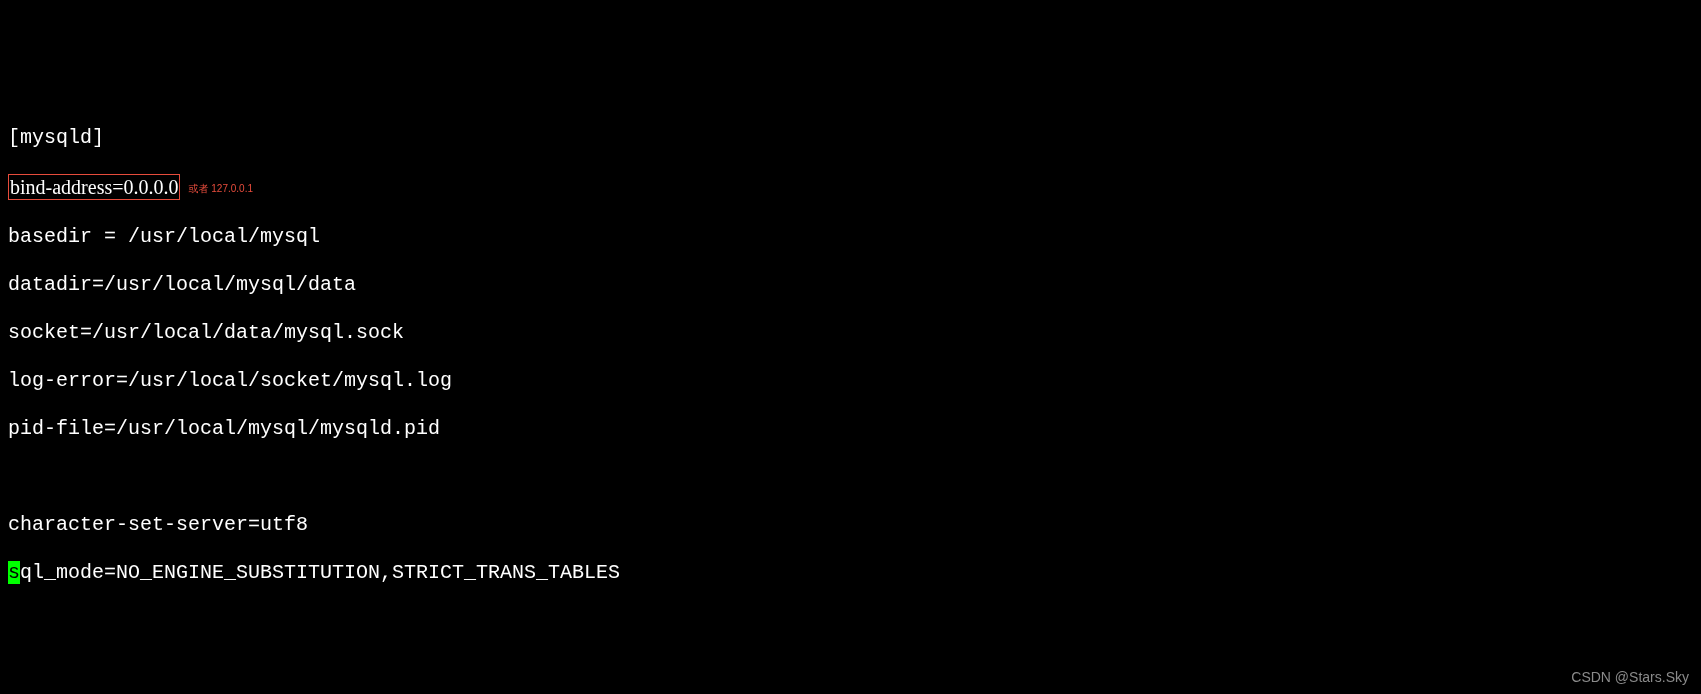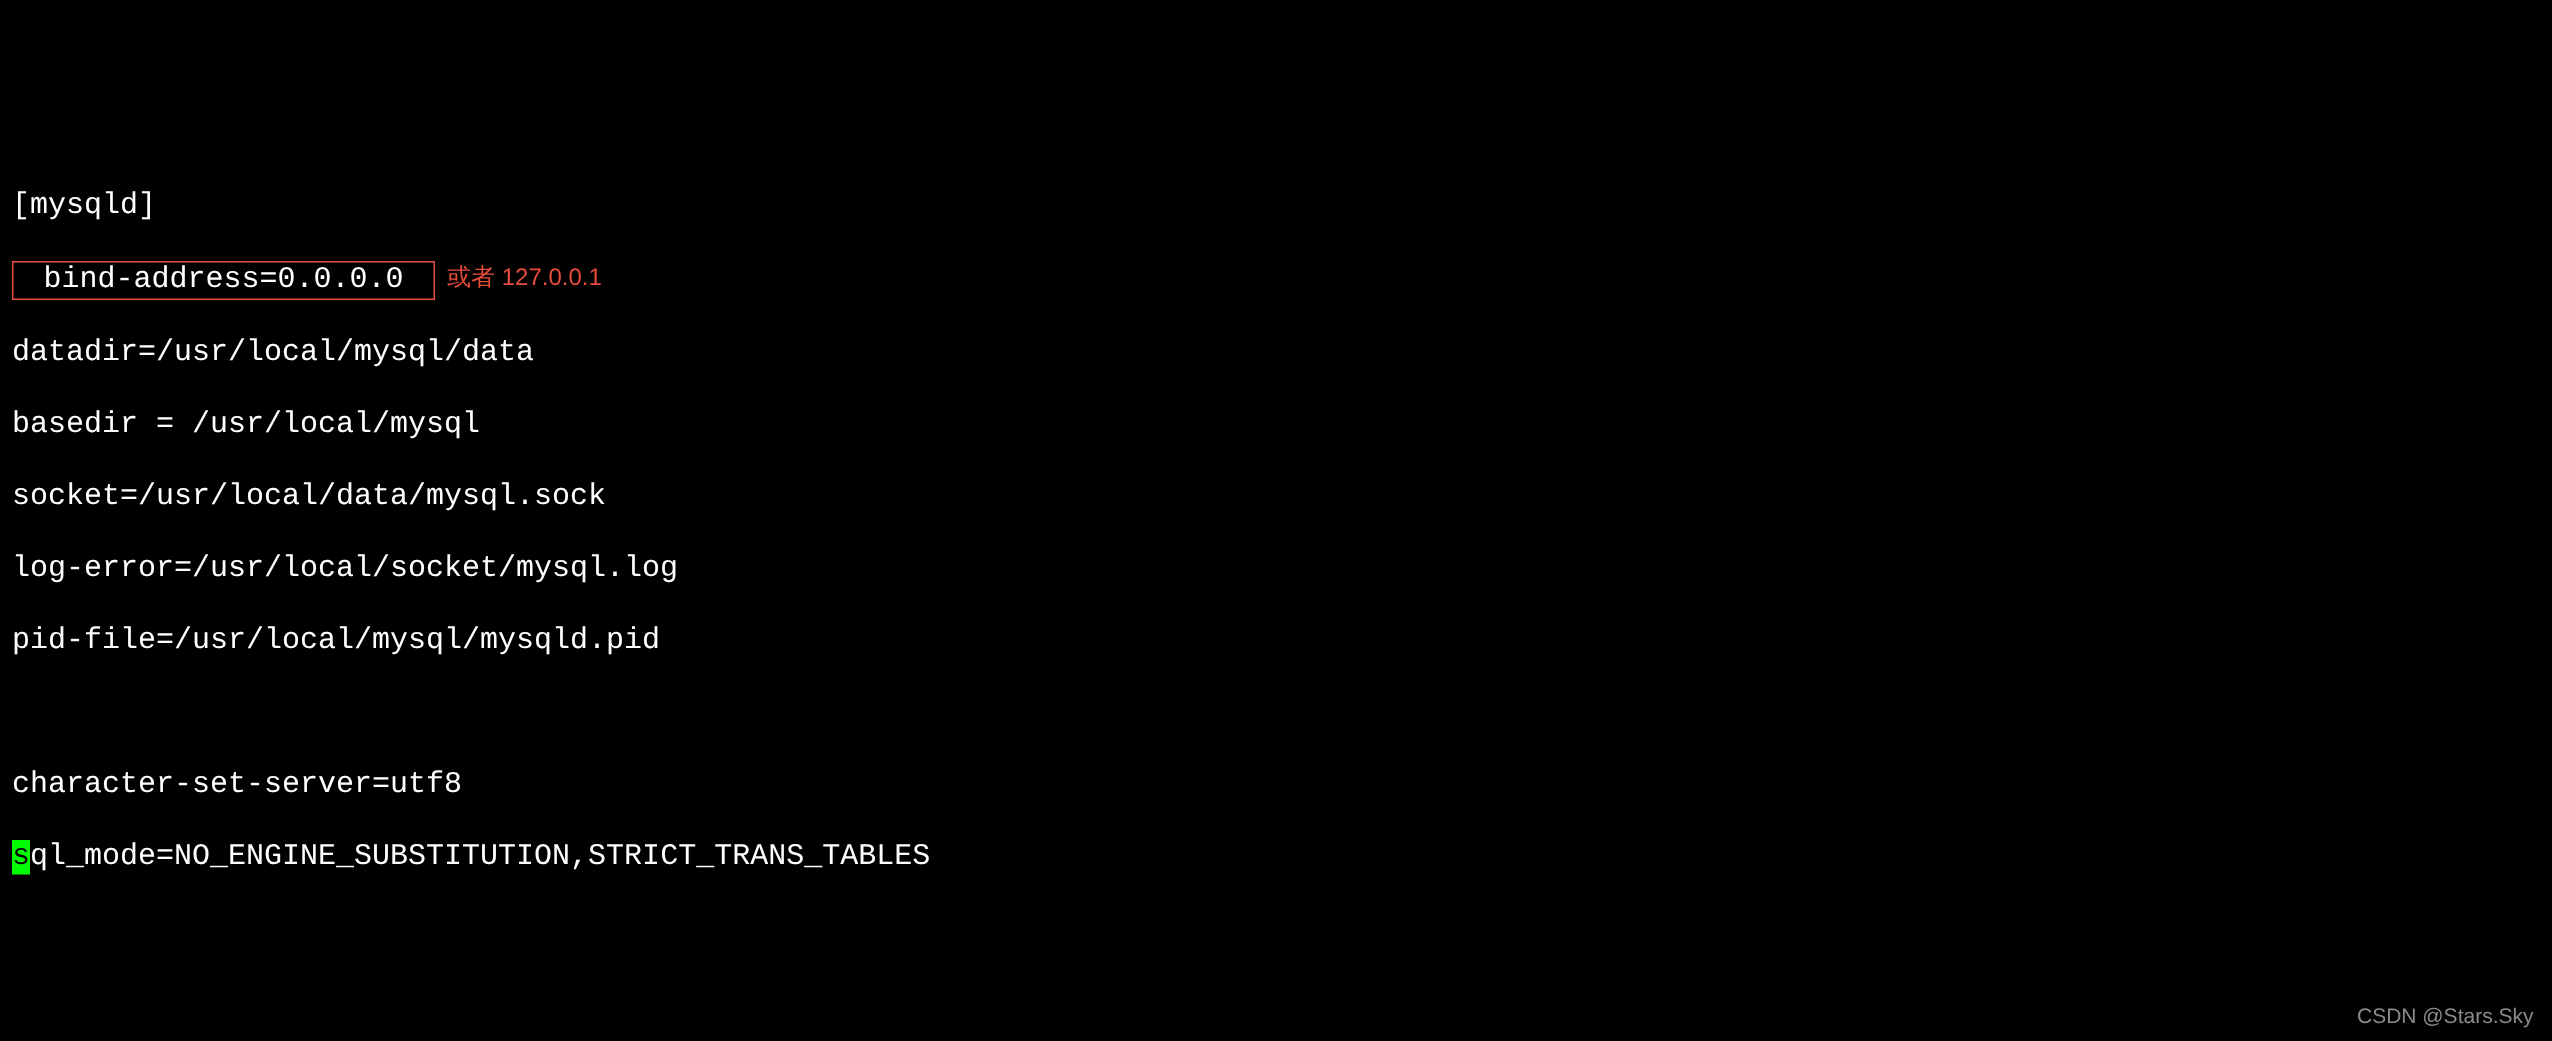--- a/index.html
+++ b/index.html
@@ -21,26 +21,27 @@
       min-height: 24px;
     }
     .comment { color: #3b8eea; }
     .cursor-block {
       background: #00ff00;
       color: #000000;
     }
     .boxed {
       border: 1px solid #e74c3c;
       display: inline-block;
-      padding: 0 20px;
+      padding: 0 1px;
+      font-family: Liberation Serif, serif;
     }
     .annotation {
       color: #e74c3c;
       font-family: 'Microsoft YaHei', SimSun, sans-serif;
-      font-size: 16px;
+      font-size: 10px;
       margin-left: 8px;
       vertical-align: middle;
       margin-top: 37px;
     }
     .watermark {
       position: absolute;
       bottom: 8px;
       right: 12px;
       color: #8a8a8a;
       font-family: Arial, sans-serif;
@@ -49,22 +50,22 @@
     }
   </style>
 </head>
 <body>
 
 
 
 <div>
 <span class="line">[mysqld]</span>
 <span class="line"><span class="boxed">bind-address=0.0.0.0</span><span class="annotation">或者 127.0.0.1</span></span>
+<span class="line">basedir = /usr/local/mysql</span>
 <span class="line">datadir=/usr/local/mysql/data</span>
-<span class="line">basedir = /usr/local/mysql</span>
 <span class="line">socket=/usr/local/data/mysql.sock</span>
 <span class="line">log-error=/usr/local/socket/mysql.log</span>
 <span class="line">pid-file=/usr/local/mysql/mysqld.pid</span>
 <span class="line"></span>
 <span class="line">character-set-server=utf8</span>
 <span class="line"><span class="cursor-block">s</span><span>ql_mode=NO_ENGINE_SUBSTITUTION,STRICT_TRANS_TABLES</span></span>
 
 
 
 

